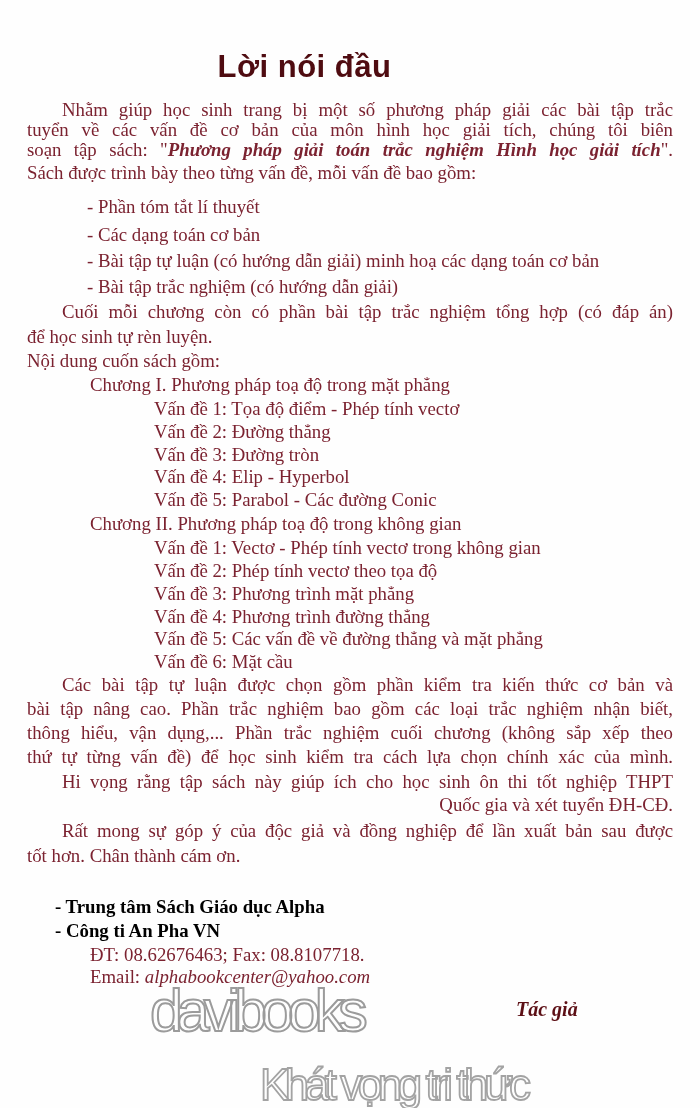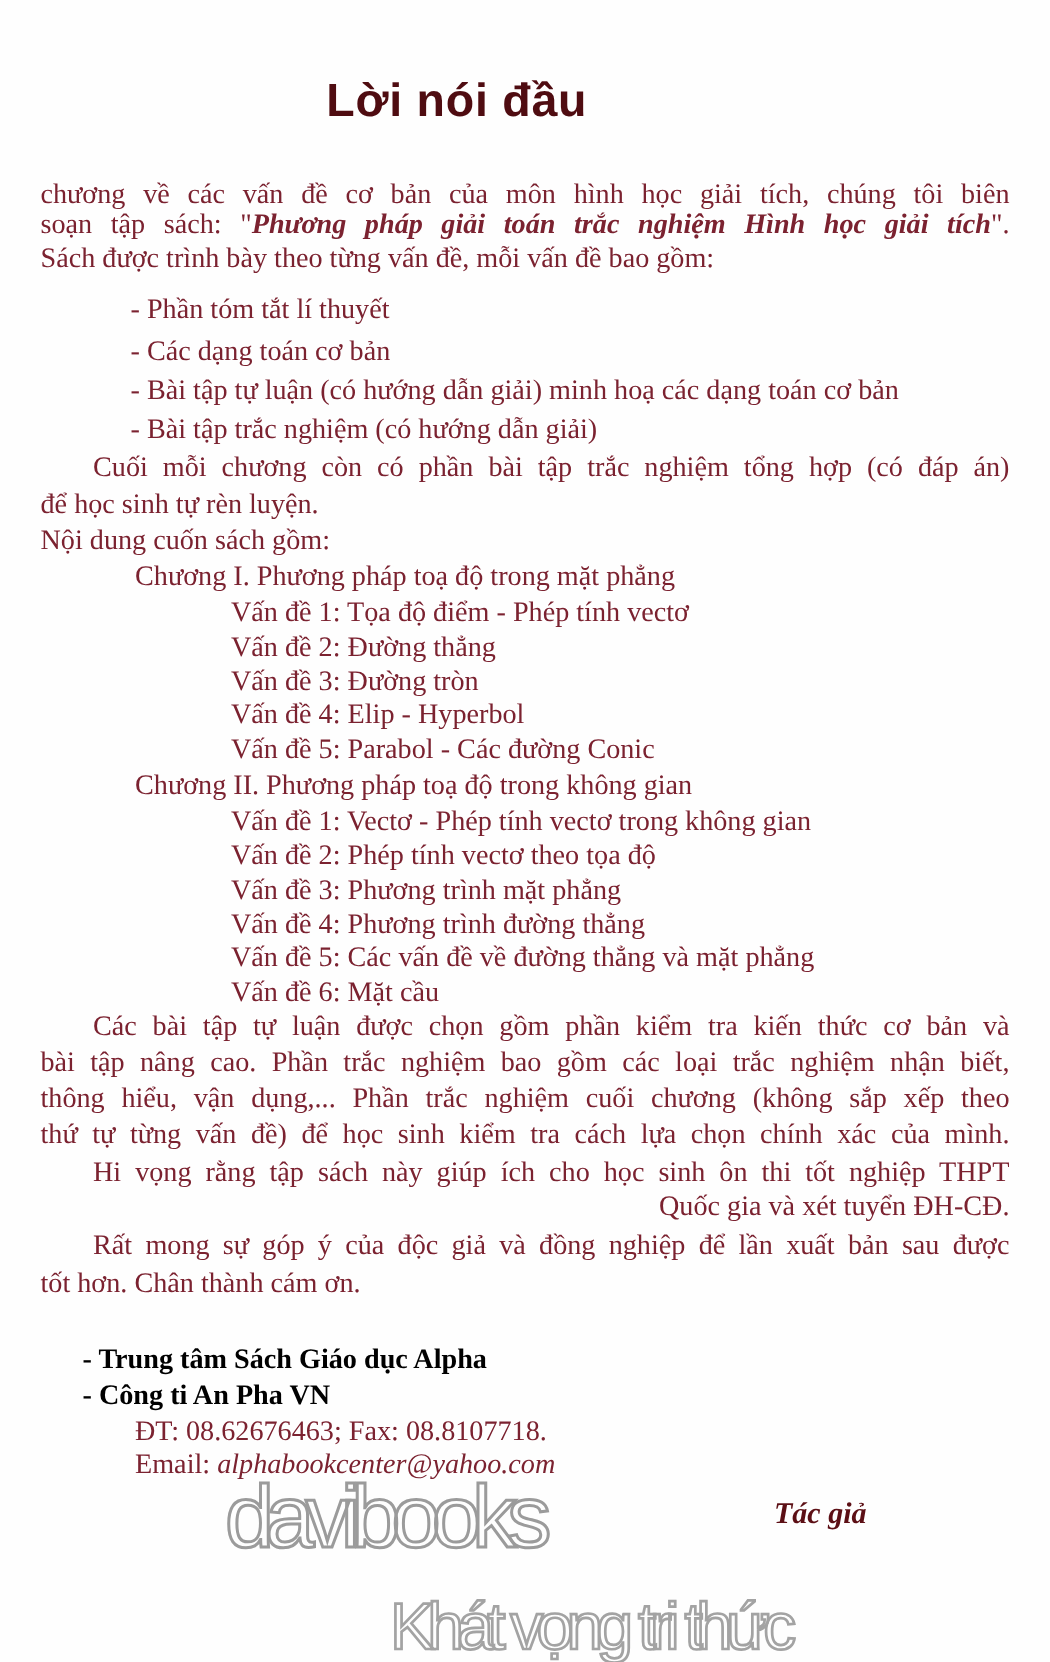--- a/index.html
+++ b/index.html
@@ -78,21 +78,22 @@
 </head>
 <body>
 
 <div id="page">
   <div id="page-title">Lời nói đầu</div>
 
   <div class="wm" id="watermark-brand">davibooks</div>
   <div class="wm" id="watermark-slogan">Khát vọng tri thức</div>
 
   <div id="text-body">
-      <div class="line jfull" style="top: 118px;"><span>chương về các vấn đề cơ bản của môn hình học giải tích, chúng tôi biên</span></div>
+      <div class="line jfirst" style="top: 98px;"><span>Nhằm giúp học sinh trang bị một số phương pháp giải các bài tập trắc</span></div>
+      <div class="line jfull" style="top: 118px;"><span>tuyển về các vấn đề cơ bản của môn hình học giải tích, chúng tôi biên</span></div>
       <div class="line jfull" style="top: 138px;"><span>soạn tập sách: "</span><span class="seg-b seg-i">Phương pháp giải toán trắc nghiệm Hình học giải tích</span><span>".</span></div>
       <div class="line flush" style="top: 161px;"><span>Sách được trình bày theo từng vấn đề, mỗi vấn đề bao gồm:</span></div>
       <div class="line list" style="top: 195px;"><span>- Phần tóm tắt lí thuyết</span></div>
       <div class="line list" style="top: 223px;"><span>- Các dạng toán cơ bản</span></div>
       <div class="line list" style="top: 249px;"><span>- Bài tập tự luận (có hướng dẫn giải) minh hoạ các dạng toán cơ bản</span></div>
       <div class="line list" style="top: 275px;"><span>- Bài tập trắc nghiệm (có hướng dẫn giải)</span></div>
       <div class="line jfirst" style="top: 300px;"><span>Cuối mỗi chương còn có phần bài tập trắc nghiệm tổng hợp (có đáp án)</span></div>
       <div class="line flush" style="top: 325px;"><span>để học sinh tự rèn luyện.</span></div>
       <div class="line flush" style="top: 349px;"><span>Nội dung cuốn sách gồm:</span></div>
       <div class="line chapter" style="top: 373px;"><span>Chương I. Phương pháp toạ độ trong mặt phẳng</span></div>

